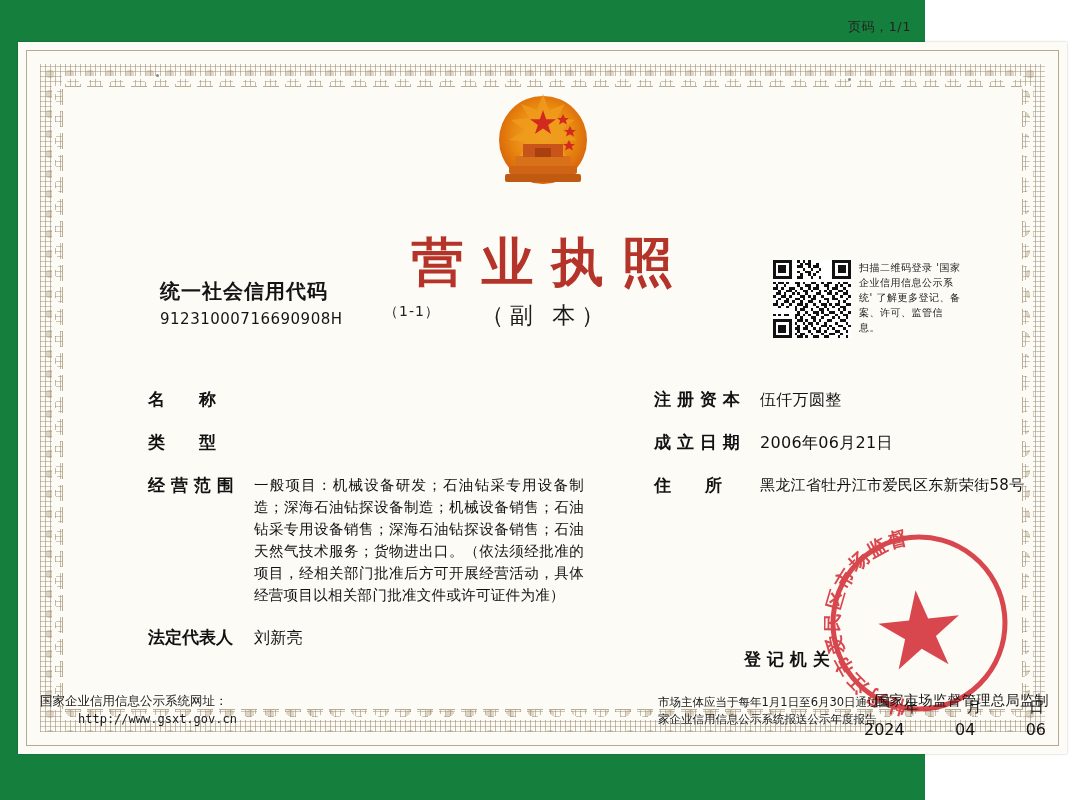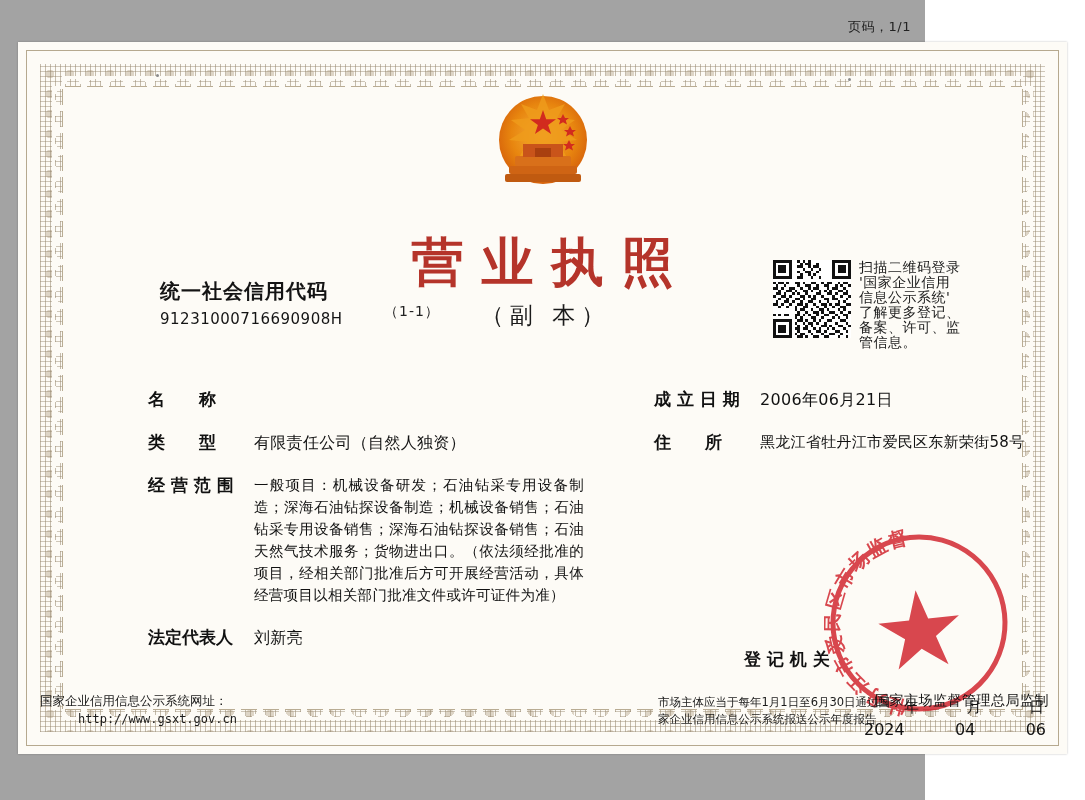--- a/index.html
+++ b/index.html
@@ -11,21 +11,21 @@
     width: 1085px;
     height: 800px;
     font-family: "DejaVu Sans", "Liberation Sans", sans-serif;
     overflow: hidden;
     position: relative;
   }
   #page {
     position: relative;
     width: 925px;
     height: 800px;
-    background: #a3a3a3;
+    background: #15803d;
   }
 
   
   .page-no {
     position: absolute;
     top: 18px;
     right: 14px;
     font-size: 13px;
     color: #222;
     letter-spacing: 0.5px;
@@ -171,21 +171,21 @@
     right: 170px;
     top: 172px;
     width: 78px;
     height: 78px;
   }
   .qr-note {
     position: absolute;
     right: 58px;
     top: 172px;
     width: 104px;
-    font-size: 14px;
+    font-size: 10px;
     line-height: 15px;
     color: #1b1b1b;
     letter-spacing: 0.5px;
   }
 
   
   .fields {
     position: absolute;
     left: 0; right: 0;
     top: 300px;
@@ -579,33 +579,36 @@
       <div class="qr-note">扫描二维码登录 '国家企业信用信息公示系统' 了解更多登记、备案、许可、监管信息。</div>
 
       <div class="fields">
 
         <div class="col-left">
           <div class="row">
             <div class="lbl">名　　称</div>
           </div>
           <div class="row">
             <div class="lbl">类　　型</div>
-            <div class="val">有限责任公司（自然人独资）</div>
           </div>
           <div class="row">
             <div class="lbl">经 营 范 围</div>
             <div class="val scope">一般项目：机械设备研发；石油钻采专用设备制造；深海石油钻探设备制造；机械设备销售；石油钻采专用设备销售；深海石油钻探设备销售；石油天然气技术服务；货物进出口。（依法须经批准的项目，经相关部门批准后方可开展经营活动，具体经营项目以相关部门批准文件或许可证件为准）</div>
           </div>
           <div class="row">
             <div class="lbl">法定代表人</div>
             <div class="val">刘新亮</div>
           </div>
         </div>
 
         <div class="col-right">
+          <div class="row">
+            <div class="lbl">注 册 资 本</div>
+            <div class="val">伍仟万圆整</div>
+          </div>
           <div class="row">
             <div class="lbl">成 立 日 期</div>
             <div class="val">2006年06月21日</div>
           </div>
           <div class="row">
             <div class="lbl">住　　所</div>
             <div class="val small">黑龙江省牡丹江市爱民区东新荣街58号</div>
           </div>
         </div>
       </div>

